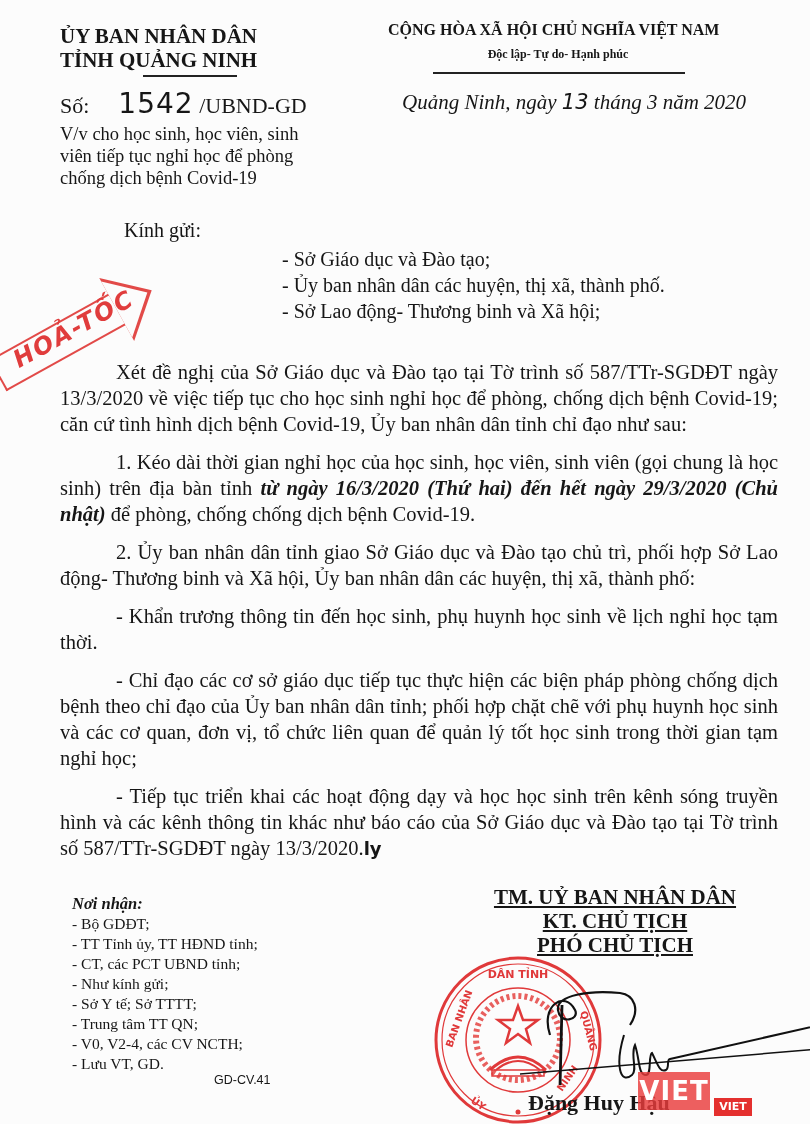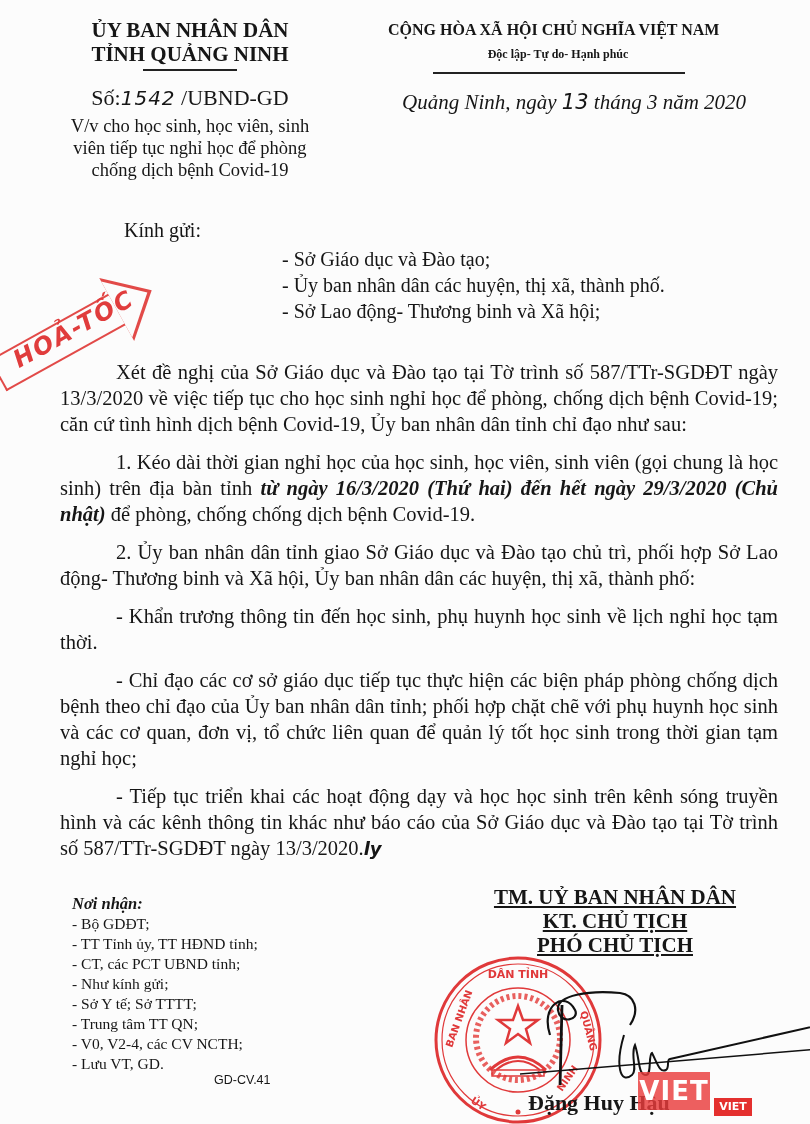--- a/index.html
+++ b/index.html
@@ -1,24 +1,24 @@
 <!DOCTYPE html>
 <html><head>
 <meta charset="utf-8">
 <style>
   * { box-sizing: border-box; margin: 0; padding: 0; }
   html, body { width: 810px; height: 1124px; background: #fdfdfd; overflow: hidden; }
   body { position: relative; font-family: "Liberation Serif", "DejaVu Serif", serif; color: #161616; }
   .page { position: absolute; left: 0; top: 0; width: 810px; height: 1124px; background: #fcfcfc; }
 
-  .hdr-left { position: absolute; left: 60px; top: 18px; width: 260px; text-align: center; }
+  .hdr-left { position: absolute; left: 60px; top: 24px; width: 260px; text-align: left; }
   .hdr-left .org { font-weight: bold; font-size: 21px; line-height: 24px; }
   .hdr-left .rule { width: 94px; height: 1.5px; background: #222; margin: 3px auto 0; }
   .hdr-left .so { font-size: 22px; margin-top: 14px; line-height: 26px; }
-  .hdr-left .so .hand { font-family: "DejaVu Sans", sans-serif; font-style: italic; font-size: 20px; letter-spacing: 1px; }
+  .hdr-left .so .hand { font-family: "DejaVu Sans", sans-serif; font-size: 28px; letter-spacing: 1px; margin-left: 29px; }
   .hdr-left .subject { font-size: 18.5px; line-height: 22px; margin-top: 4px; }
 
   .hdr-right { position: absolute; left: 340px; top: 18px; width: 460px; }
   .hdr-right .nation { font-weight: bold; font-size: 16px; line-height: 24px; padding-left: 8px; margin-left: 40px; }
   .hdr-right .motto { font-weight: bold; font-size: 12px; line-height: 24px; text-align: center; margin-left: -24px; }
   .hdr-right .rule { width: 252px; height: 1.5px; background: #222; margin: 6px 0 0 93px; }
   .hdr-right .date { font-style: italic; font-size: 21px; margin: 16px 0 0 62px; }
   .hdr-right .date .hand { font-family: "DejaVu Sans", sans-serif; font-style: italic; font-size: 21px; }
 
   .kinh { position: absolute; left: 124px; top: 218px; font-size: 20px; line-height: 24px; }
@@ -27,21 +27,21 @@
   .stamp-hoatoc { position: absolute; left: -14px; top: 296px; width: 180px; height: 70px; transform: rotate(-29deg); transform-origin: center; }
   .stamp-hoatoc .body { position: absolute; left: 0; top: 18px; width: 150px; height: 36px; border: 2px solid #e24a48; border-right: none; }
   .stamp-hoatoc .arrow { position: absolute; left: 136px; top: 0; width: 0; height: 0; border-top: 36px solid transparent; border-bottom: 36px solid transparent; border-left: 40px solid #e24a48; }
   .stamp-hoatoc .arrow-inner { position: absolute; left: 136px; top: 4px; width: 0; height: 0; border-top: 32px solid transparent; border-bottom: 32px solid transparent; border-left: 35px solid #fcfcfc; }
   .stamp-hoatoc .txt { position: absolute; left: 22px; top: 18px; color: #e03c3c; font-family: "DejaVu Sans", sans-serif; font-weight: bold; font-style: italic; font-size: 24px; letter-spacing: 2px; }
 
   .body-text { position: absolute; left: 60px; top: 347px; width: 718px; font-size: 20.5px; line-height: 26px; text-align: justify; }
   .body-text p { margin: 12px 0 6px 0; }
   .body-text p.ind { text-indent: 56px; }
   .body-text .bi { font-weight: bold; font-style: italic; }
-  .body-text .mark { font-family: "DejaVu Sans", sans-serif; font-style: italic; font-weight: bold; font-size: 18px; }
+  .body-text .mark { font-family: "DejaVu Sans", sans-serif; font-weight: bold; font-size: 18px; }
 
   .noi-nhan { position: absolute; left: 72px; top: 894px; font-size: 15.5px; line-height: 20px; }
   .noi-nhan .title { font-weight: bold; font-style: italic; font-size: 16.5px; }
   .noi-nhan .code { position: absolute; left: 142px; top: 176px; font-family: "Liberation Sans", sans-serif; font-size: 12.5px; white-space: nowrap; }
 
   .sign { position: absolute; left: 450px; top: 885px; width: 330px; text-align: center; font-weight: bold; font-size: 21px; line-height: 24px; text-decoration: underline; }
   .signer { position: absolute; left: 528px; top: 1090px; font-weight: bold; font-size: 22px; }
 
   .seal { position: absolute; left: 430px; top: 952px; width: 176px; height: 176px; }
   .signature { position: absolute; left: 520px; top: 975px; width: 300px; height: 110px; }

